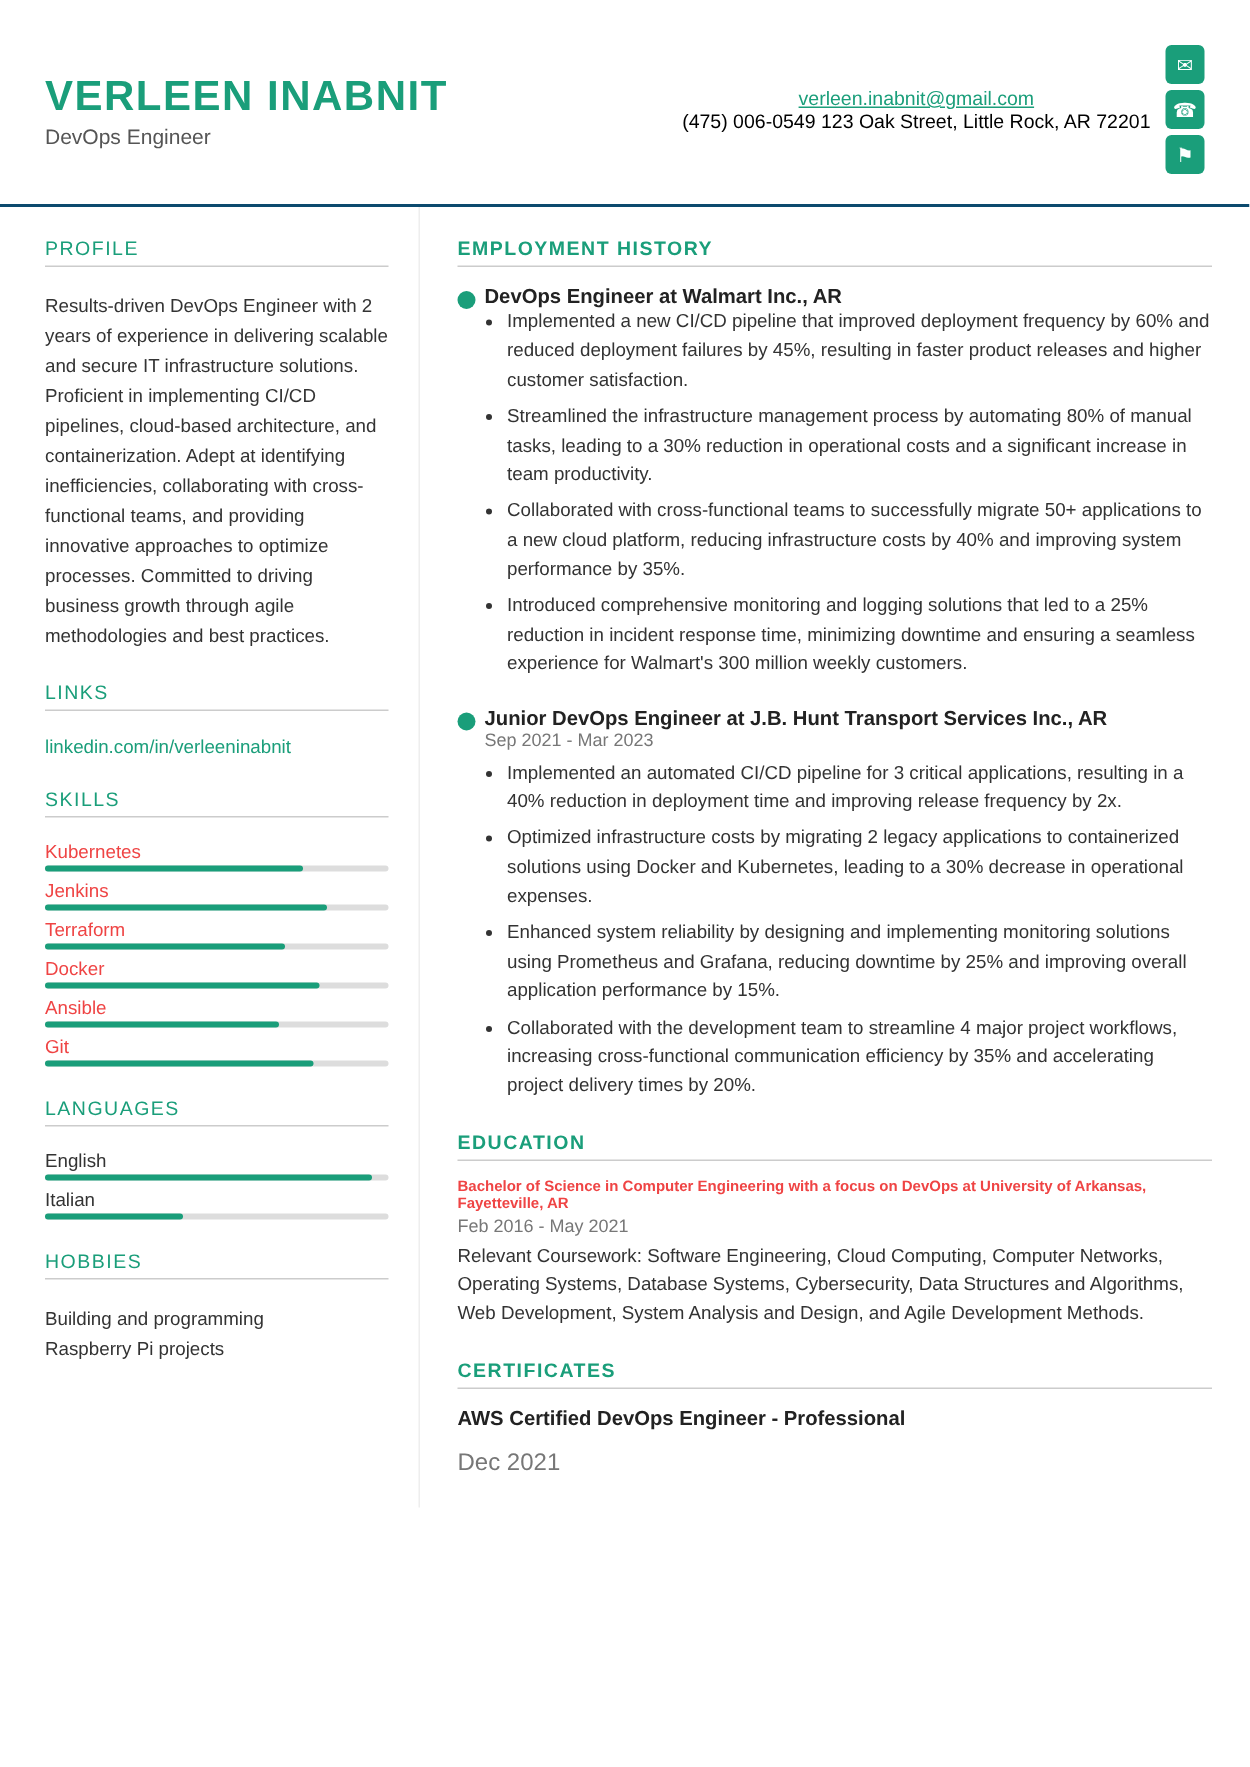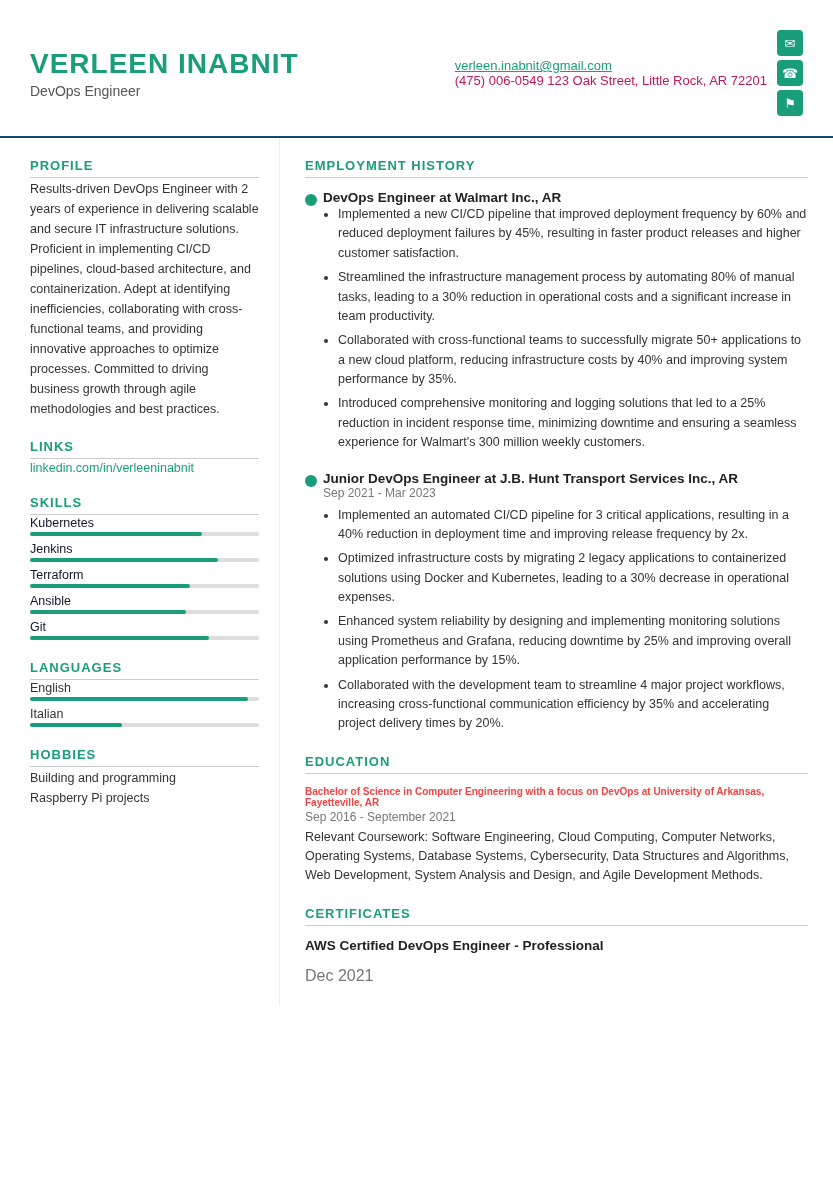--- a/index.html
+++ b/index.html
@@ -31,32 +31,32 @@
       font-size: 14px;
       color: #555;
       margin-top: 3px;
     }
     .header-right {
       display: flex;
       align-items: center;
       gap: 10px;
     }
     .contact-info {
-      text-align: left;
+      text-align: center;
     }
     .contact-info a {
       color: #1a9e7a;
       text-decoration: underline;
       font-size: 13px;
       display: block;
     }
     .contact-info .phone,
     .contact-info .address {
       font-size: 13px;
-      color: #be185d;
+      color: #000000;
     }
     .contact-icons {
       display: flex;
       flex-direction: column;
       gap: 4px;
     }
     .icon-box {
       width: 26px;
       height: 26px;
       background: #1a9e7a;
@@ -84,27 +84,27 @@
 
     
     .right-col {
       flex: 1;
       padding: 20px 25px 20px 25px;
     }
 
     
     .section-heading {
       font-size: 13px;
-      font-weight: 700;
+      font-weight: 400;
       color: #1a9e7a;
       letter-spacing: 1px;
       text-transform: uppercase;
       border-bottom: 1.5px solid #ccc;
       padding-bottom: 4px;
-      margin-bottom: 1px;
+      margin-bottom: 16px;
       margin-top: 20px;
     }
     .section-heading:first-child {
       margin-top: 0;
     }
 
     
     .profile-text {
       font-size: 12.5px;
       line-height: 1.6;
@@ -117,21 +117,21 @@
       text-decoration: none;
       font-size: 12.5px;
     }
 
     
     .skill-item {
       margin-bottom: 6px;
     }
     .skill-name {
       font-size: 12.5px;
-      color: #0f172a;
+      color: #ef4444;
       margin-bottom: 2px;
     }
     .skill-bar-bg {
       height: 4px;
       background: #ddd;
       border-radius: 2px;
       width: 100%;
     }
     .skill-bar-fill {
       height: 4px;
@@ -281,20 +281,26 @@
         <div class="skill-item">
       <div class="skill-name">Jenkins</div>
       <div class="skill-bar-bg">
         <div class="skill-bar-fill" style="width:82%"></div>
       </div>
     </div>
         <div class="skill-item">
       <div class="skill-name">Terraform</div>
       <div class="skill-bar-bg">
         <div class="skill-bar-fill" style="width:70%"></div>
+      </div>
+    </div>
+        <div class="skill-item">
+      <div class="skill-name">Docker</div>
+      <div class="skill-bar-bg">
+        <div class="skill-bar-fill" style="width:80%"></div>
       </div>
     </div>
         <div class="skill-item">
       <div class="skill-name">Ansible</div>
       <div class="skill-bar-bg">
         <div class="skill-bar-fill" style="width:68%"></div>
       </div>
     </div>
         <div class="skill-item">
       <div class="skill-name">Git</div>
@@ -351,21 +357,21 @@
             <li>Optimized infrastructure costs by migrating 2 legacy applications to containerized solutions using Docker and Kubernetes, leading to a 30% decrease in operational expenses.</li>
             <li>Enhanced system reliability by designing and implementing monitoring solutions using Prometheus and Grafana, reducing downtime by 25% and improving overall application performance by 15%.</li>
             <li>Collaborated with the development team to streamline 4 major project workflows, increasing cross-functional communication efficiency by 35% and accelerating project delivery times by 20%.</li>
       </ul>
     </div>
       </div>
 
     <div class="right-section-heading">EDUCATION</div>
     <div>
       <div class="edu-title">Bachelor of Science in Computer Engineering with a focus on DevOps at University of Arkansas, Fayetteville, AR</div>
-      <div class="edu-date">Sep 2016 - September 2021</div>
+      <div class="edu-date">Feb 2016 - May 2021</div>
       <div class="edu-text">Relevant Coursework: Software Engineering, Cloud Computing, Computer Networks, Operating Systems, Database Systems, Cybersecurity, Data Structures and Algorithms, Web Development, System Analysis and Design, and Agile Development Methods.</div>
     </div>
 
     <div class="right-section-heading">CERTIFICATES</div>
     <div id="certs-container">
         <div>
       <div class="cert-title">AWS Certified DevOps Engineer - Professional</div>
       <div class="cert-date">Dec 2021</div>
     </div>
       </div>

